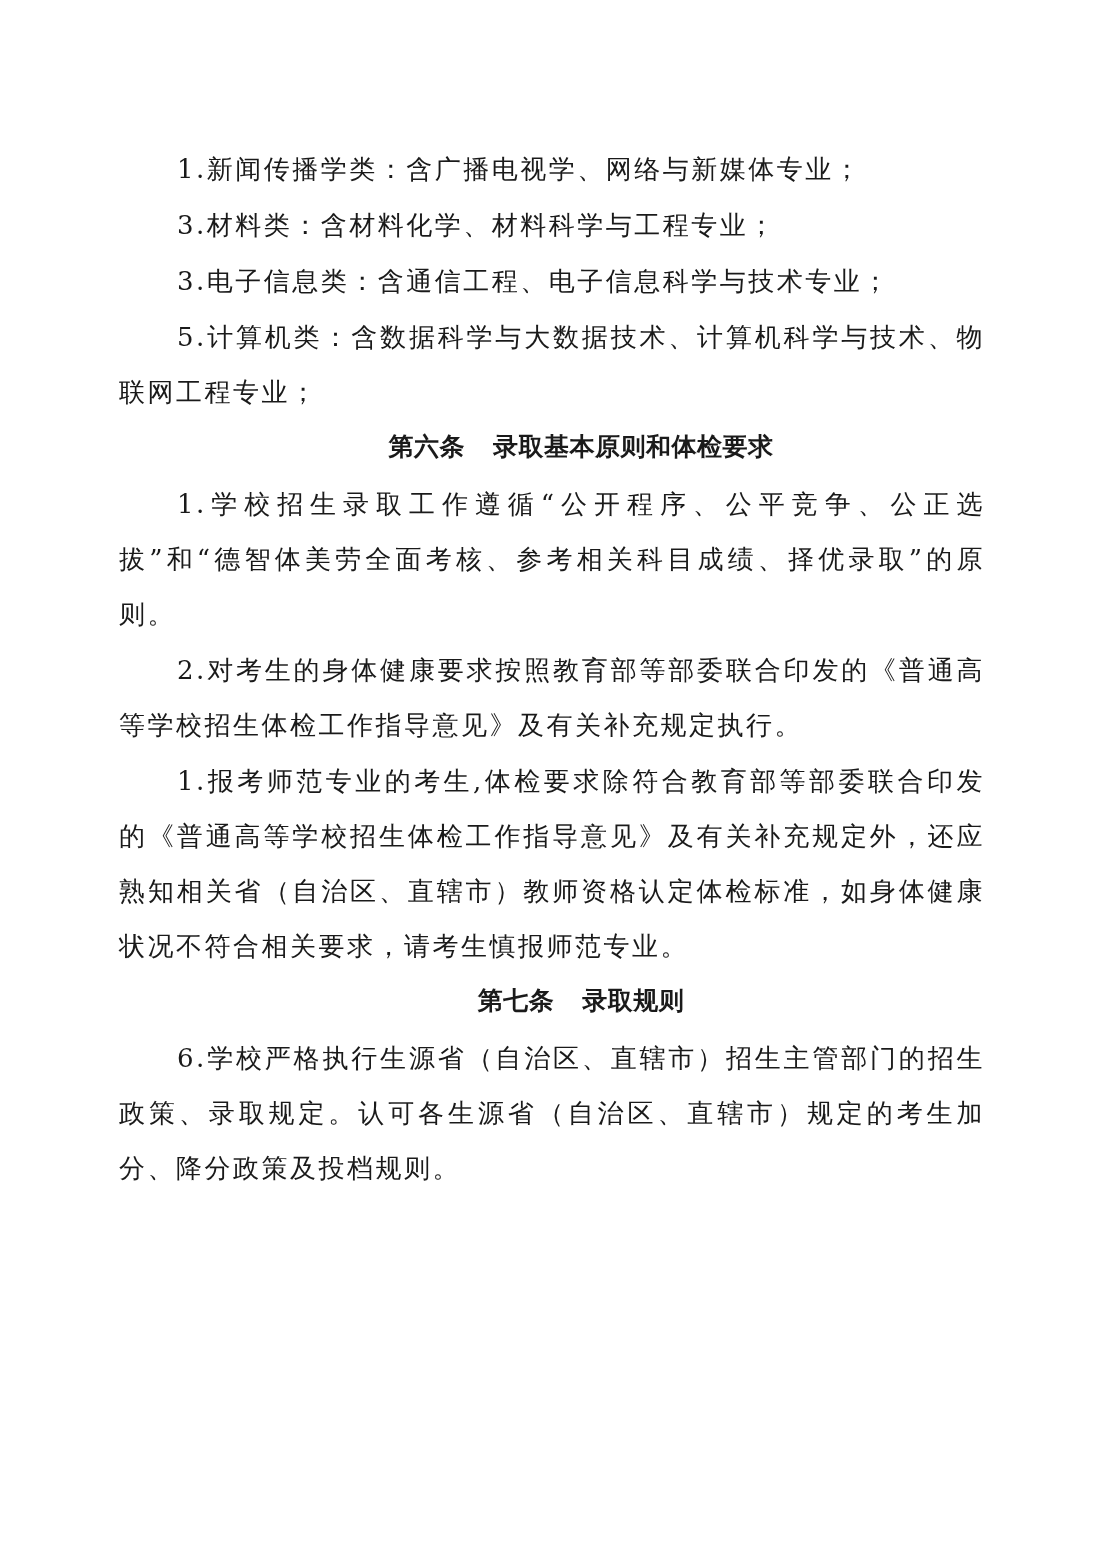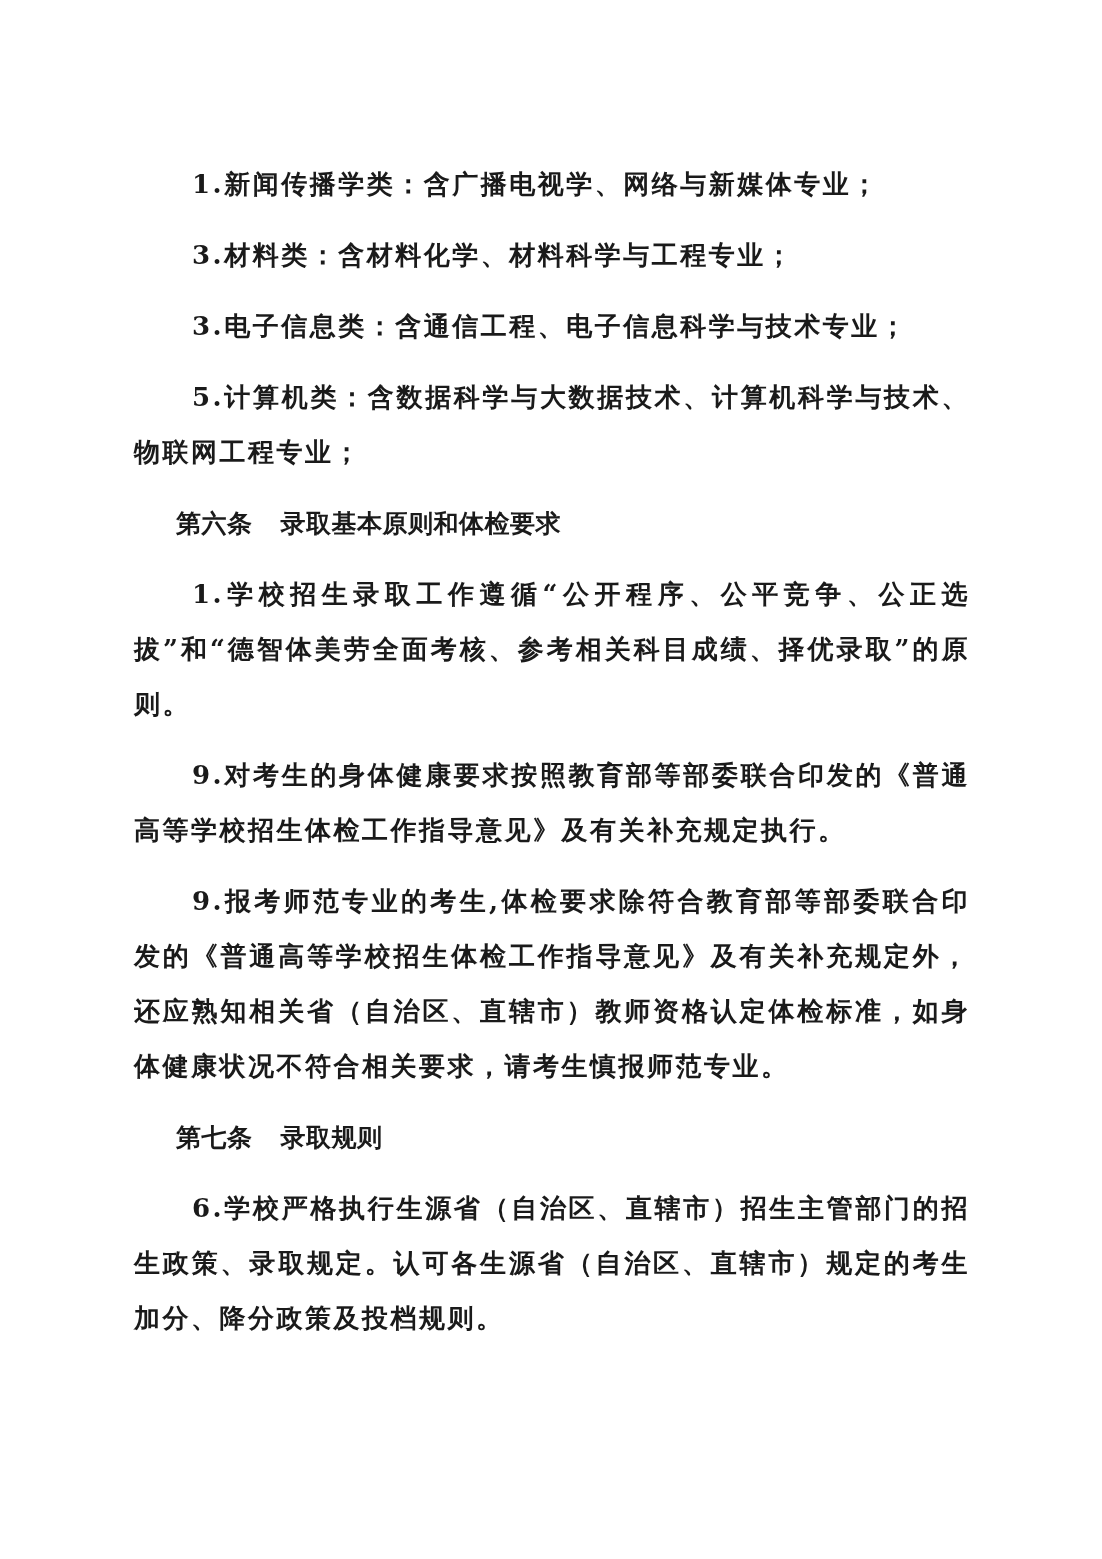--- a/index.html
+++ b/index.html
@@ -9,46 +9,47 @@
       left: 118px;
       top: 141px;
       width: 868px;
       color: #1a1a1a;
       font-family: "DejaVu Serif", "Liberation Serif", serif;
       font-size: 26px;
       line-height: 55px;
       letter-spacing: 2.5px;
     }
     .para {
-      margin: 16px;
+      margin: 1px;
       text-indent: 58px;
       text-align: justify;
       text-align-last: left;
-      font-weight: 700;
+      font-weight: 400;
     }
     .heading {
       margin: 0;
       text-indent: 58px;
-      font-family: Liberation Sans, sans-serif;
+      font-family: Liberation Mono, monospace;
       font-weight: bold;
       letter-spacing: 0.5px;
       font-size: 25px;
       white-space: pre;
+      text-align: center;
     }
     .heading .gap { display: inline-block; width: 28px; }
   </style>
 </head>
 <body>
 
 <div class="page">
   <p class="para">1.新闻传播学类：含广播电视学、网络与新媒体专业；</p>
   <p class="para">3.材料类：含材料化学、材料科学与工程专业；</p>
   <p class="para">3.电子信息类：含通信工程、电子信息科学与技术专业；</p>
   <p class="para">5.计算机类：含数据科学与大数据技术、计算机科学与技术、物联网工程专业；</p>
 
   <p class="heading"><span>第六条</span><span class="gap"></span><span>录取基本原则和体检要求</span></p>
   <p class="para">1.学校招生录取工作遵循“公开程序、公平竞争、公正选拔”和“德智体美劳全面考核、参考相关科目成绩、择优录取”的原则。</p>
-  <p class="para">9.对考生的身体健康要求按照教育部等部委联合印发的《普通高等学校招生体检工作指导意见》及有关补充规定执行。</p>
-  <p class="para">9.报考师范专业的考生,体检要求除符合教育部等部委联合印发的《普通高等学校招生体检工作指导意见》及有关补充规定外，还应熟知相关省（自治区、直辖市）教师资格认定体检标准，如身体健康状况不符合相关要求，请考生慎报师范专业。</p>
+  <p class="para">2.对考生的身体健康要求按照教育部等部委联合印发的《普通高等学校招生体检工作指导意见》及有关补充规定执行。</p>
+  <p class="para">1.报考师范专业的考生,体检要求除符合教育部等部委联合印发的《普通高等学校招生体检工作指导意见》及有关补充规定外，还应熟知相关省（自治区、直辖市）教师资格认定体检标准，如身体健康状况不符合相关要求，请考生慎报师范专业。</p>
 
   <p class="heading"><span>第七条</span><span class="gap"></span><span>录取规则</span></p>
   <p class="para">6.学校严格执行生源省（自治区、直辖市）招生主管部门的招生政策、录取规定。认可各生源省（自治区、直辖市）规定的考生加分、降分政策及投档规则。</p>
 </div>
 
 </body></html>

